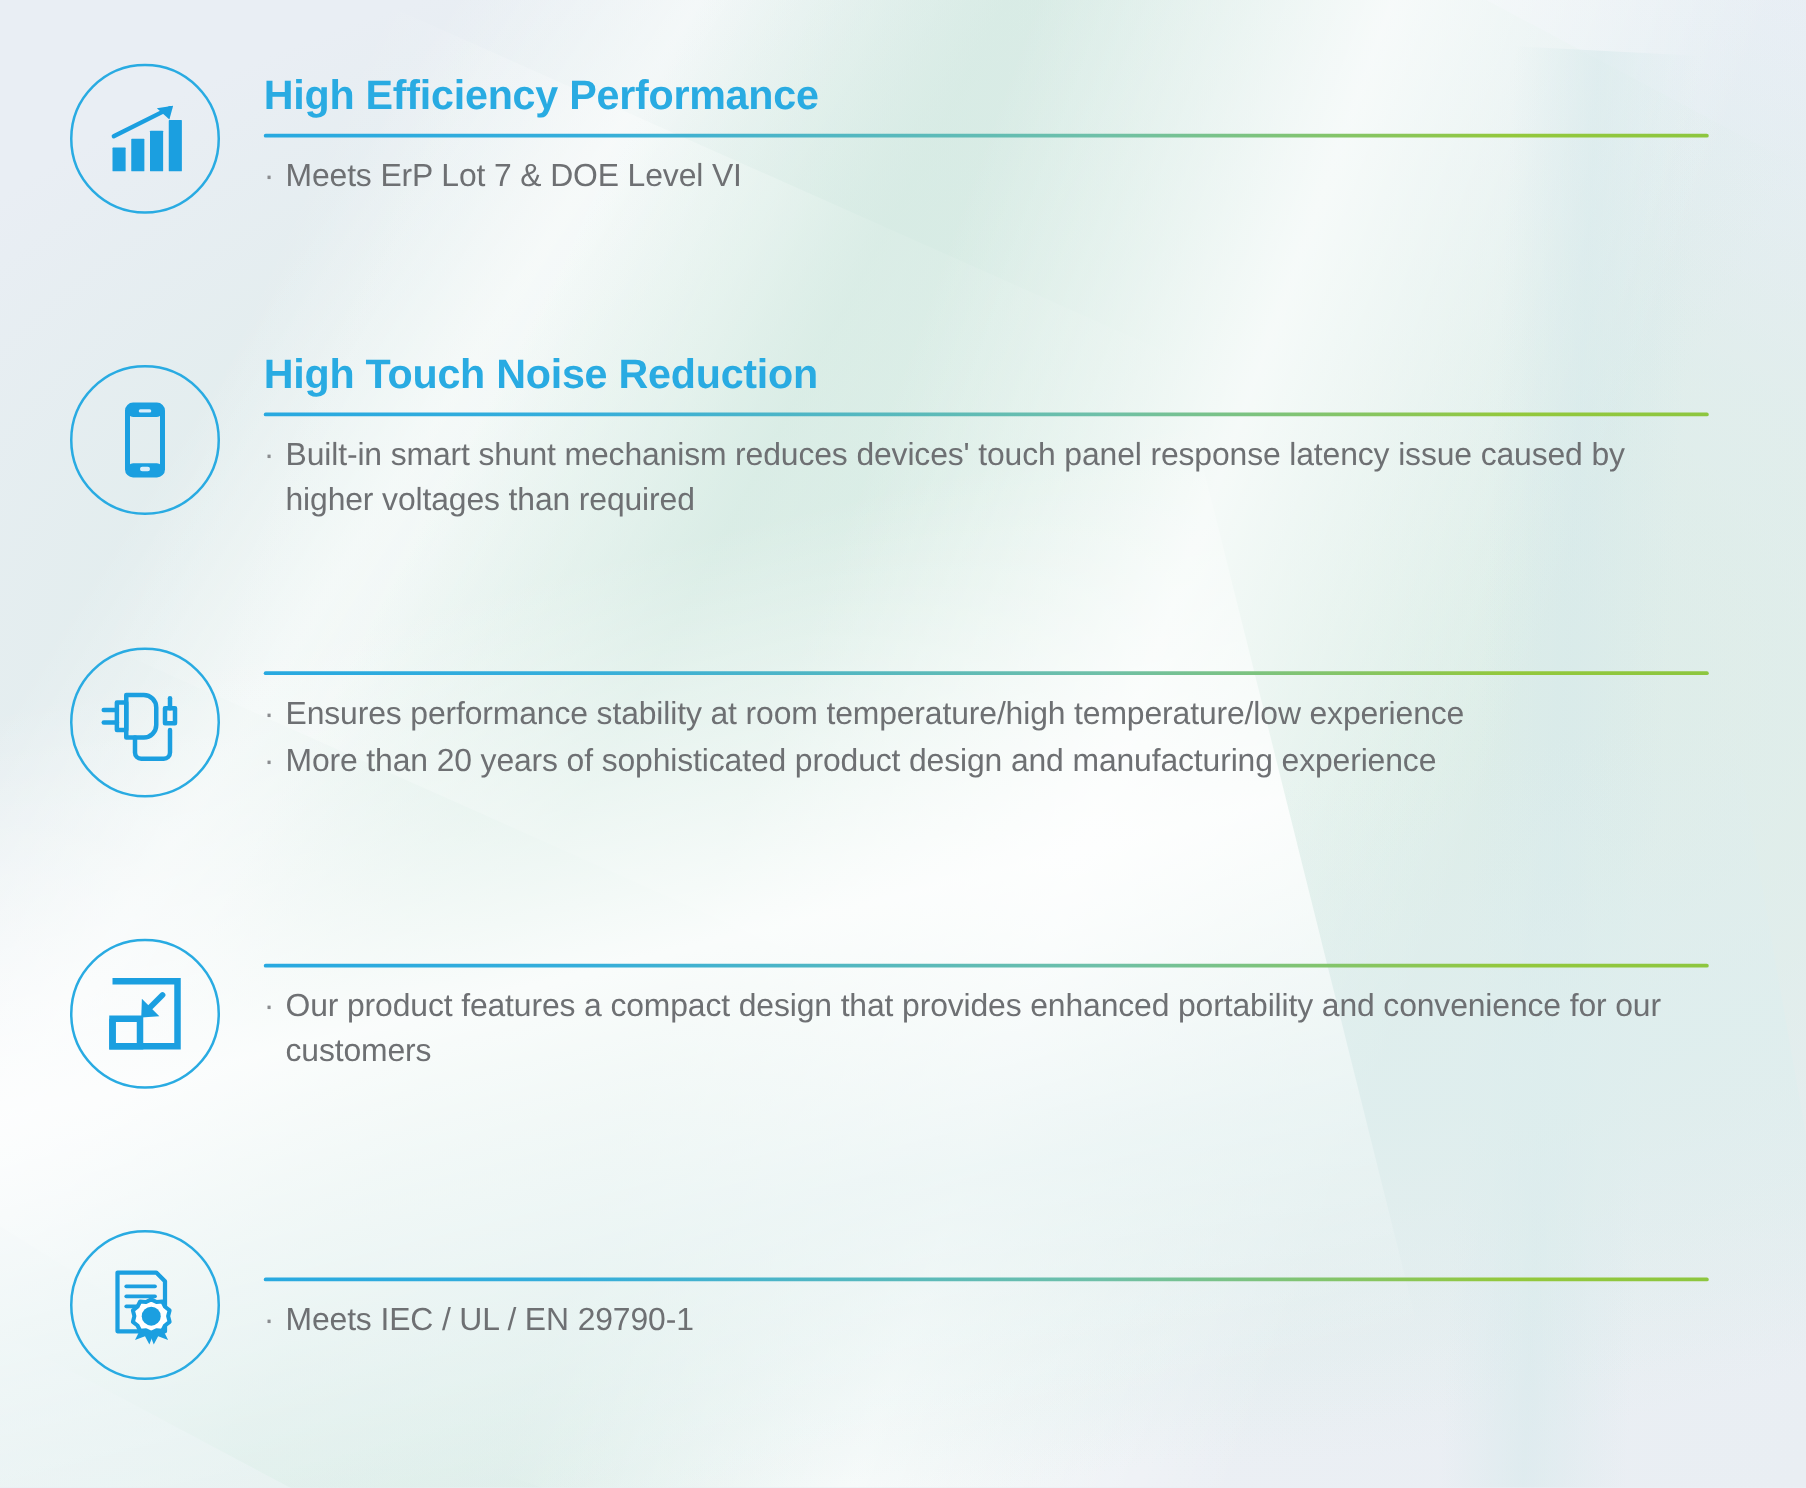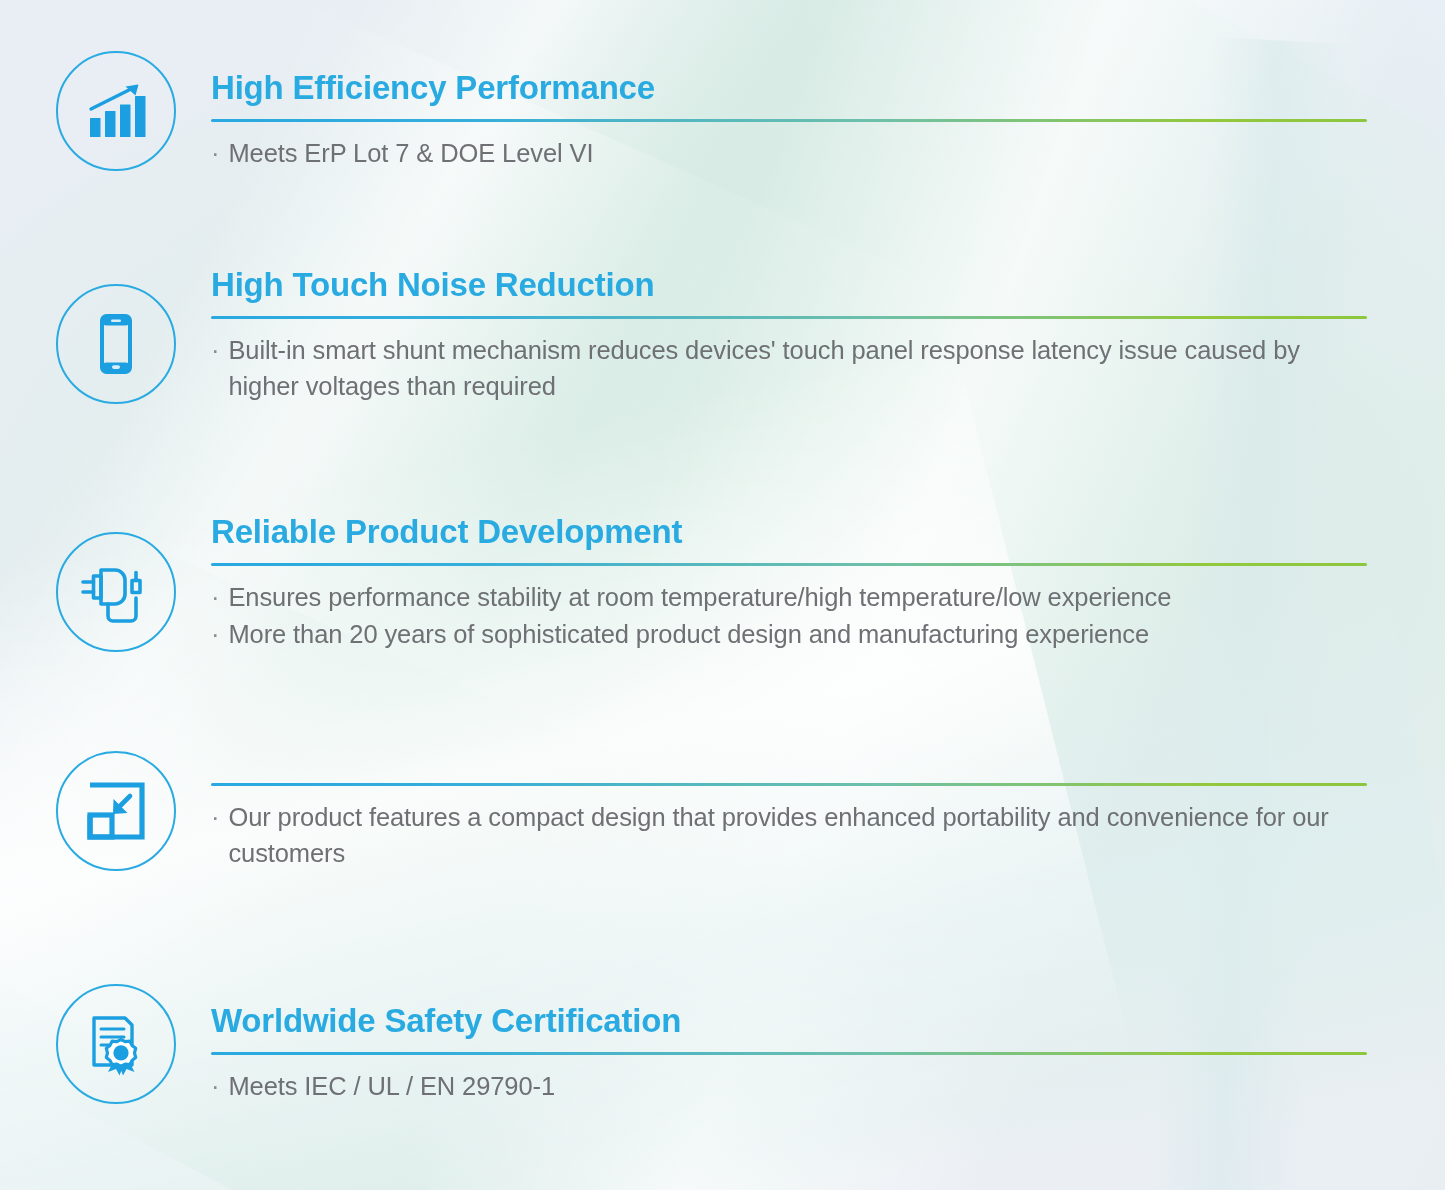--- a/index.html
+++ b/index.html
@@ -77,21 +77,21 @@
     position:relative;
     z-index:5;
     width:1445px;
     height:1190px;
     padding:0;
   }
 
   .feature{
     position:absolute;
     display:flex;
-    align-items:flex-end;
+    align-items:center;
     left:0;
     width:1445px;
   }
 
   .icon-wrap{
     width:126px;
     flex:0 0 126px;
     display:flex;
     justify-content:center;
     align-items:flex-start;
@@ -145,21 +145,21 @@
     flex:0 0 auto;
     margin-right:9px;
     color:#8a8c8f;
     font-size:25.5px;
     line-height:1.42;
   }
   .bullet .btext{ flex:1 1 auto; }
 
   
   .f0{ top:47px; }
-  .f1{ top:267px; }
+  .f1{ top:281px; }
   .f2{ top:514px; }
   .f3{ top:747px; }
   .f4{ top:980px; }
 </style>
 </head>
 <body>
 
 <div class="bg-base"></div>
 <div class="bg-green-wash"></div>
 <div class="streak s1"></div>
@@ -240,21 +240,20 @@
 
             <path d="M31 51 v12 a5 5 0 0 0 5 5 h18 a5 5 0 0 0 5 -5 v-18"></path>
 
             <path d="M55 27.5 h8 v12 h-8 z"></path>
             <line x1="59" y1="19.5" x2="59" y2="27.5"></line>
           </g>
         </svg>
       </div>
     </div>
     <div class="body-col">
-      <h2 class="feat-title">Reliable Product Development</h2>
       <div class="rule"></div>
       <div class="bullets">
         <div class="bullet">
           <span class="dot">·</span>
           <span class="btext">Ensures performance stability at room temperature/high temperature/low experience</span>
         </div>
         <div class="bullet">
           <span class="dot">·</span>
           <span class="btext">More than 20 years of sophisticated product  design and manufacturing experience</span>
         </div>
@@ -306,21 +305,20 @@
             <path d="M49 52 l6.5 13 l-8 -3 l-3.5 6.5 l-5 -13 z"></path>
           </g>
 
           <path d="M42 32.5
                    l4.2 2.1 l4.7 -.4 l2.1 4.2 l3.7 2.9 l-1.2 4.6 l1.2 4.6 l-3.7 2.9 l-2.1 4.2 l-4.7 -.4 l-4.2 2.1 l-4.2 -2.1 l-4.7 .4 l-2.1 -4.2 l-3.7 -2.9 l1.2 -4.6 l-1.2 -4.6 l3.7 -2.9 l2.1 -4.2 l4.7 .4 z" fill="#ffffff" stroke="#1b9fe0" stroke-width="3.2" stroke-linejoin="round"></path>
           <circle cx="42" cy="45.9" r="7.6" fill="#1b9fe0"></circle>
         </svg>
       </div>
     </div>
     <div class="body-col">
-      <h2 class="feat-title">Worldwide Safety Certification</h2>
       <div class="rule"></div>
       <div class="bullets">
         <div class="bullet">
           <span class="dot">·</span>
           <span class="btext">Meets IEC / UL / EN 29790-1</span>
         </div>
       </div>
     </div>
   </section>
 

